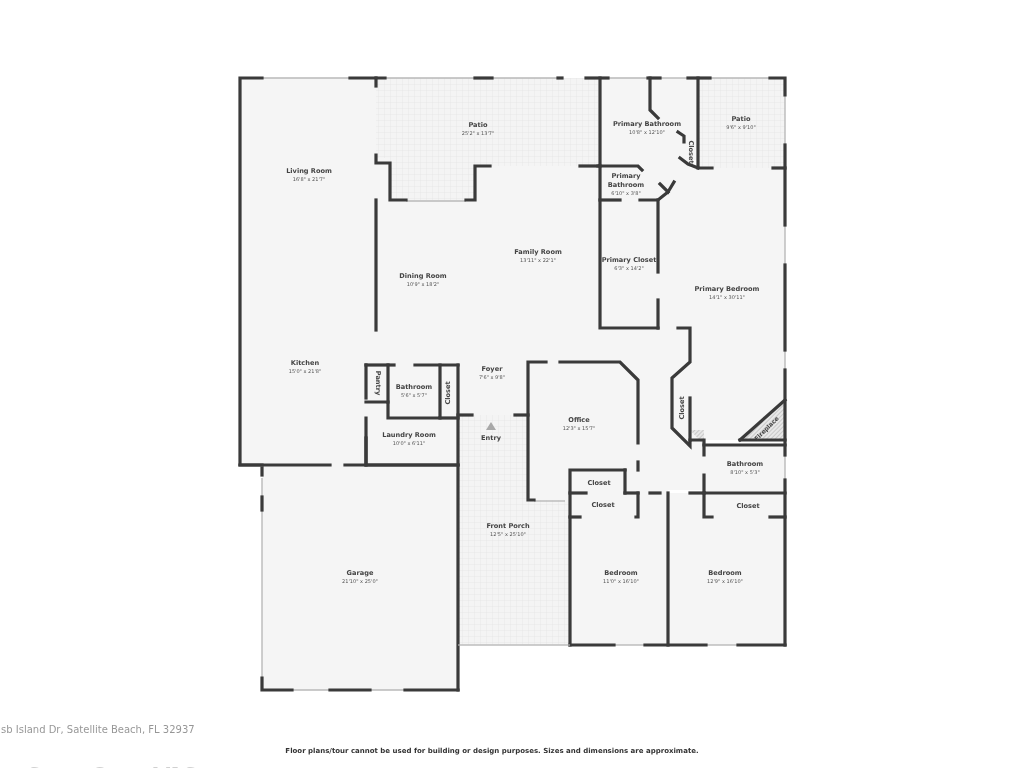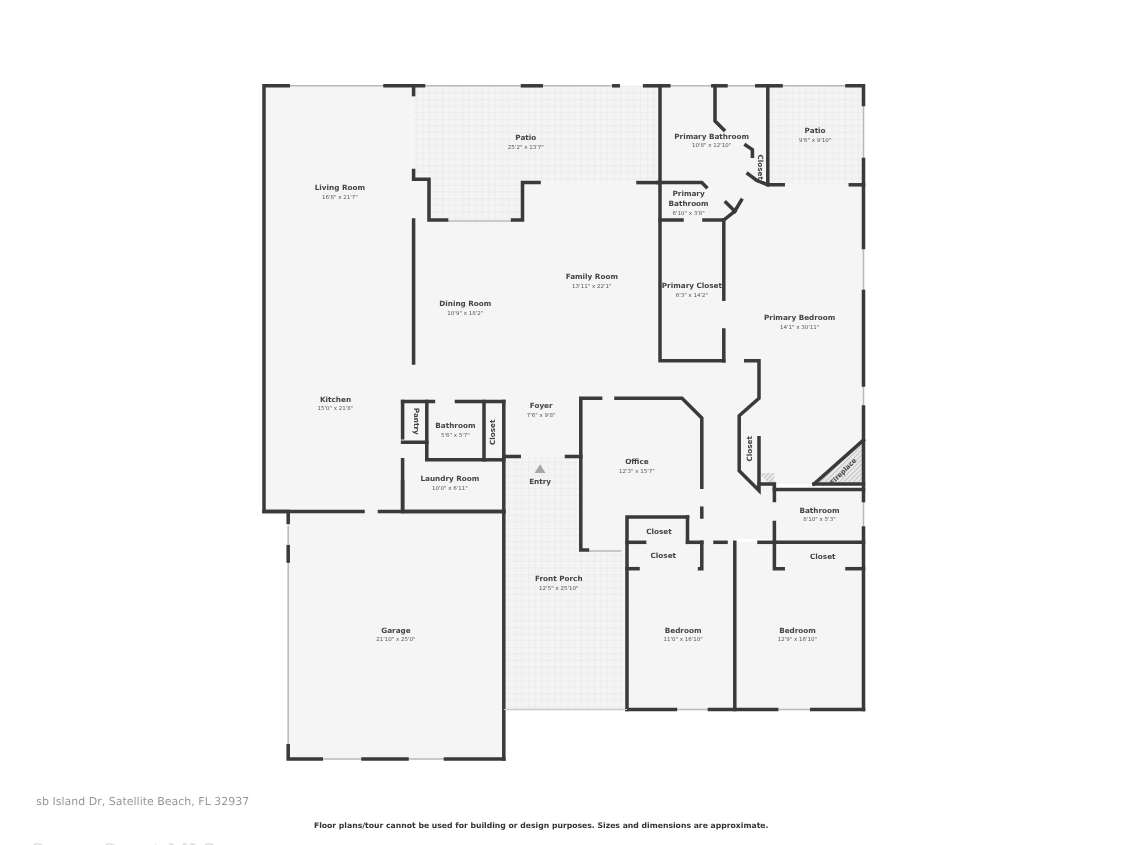--- a/index.html
+++ b/index.html
@@ -5,21 +5,21 @@
   html, body { margin:0; padding:0; background:#ffffff; }
   body { width:1024px; height:768px; position:relative; overflow:hidden; font-family:"DejaVu Sans", sans-serif; }
   svg.plan { position:absolute; left:0; top:0; }
   .room-name { font-family:"DejaVu Sans", sans-serif; font-size:6.6px; fill:#444; font-weight:bold; text-anchor:middle; }
   .room-dim { font-family:"DejaVu Sans", sans-serif; font-size:5px; fill:#555; text-anchor:middle; }
   .wall { stroke:#3a3a3a; stroke-width:3.2; fill:none; stroke-linecap:square; }
   .thinwall { stroke:#cfcfcf; stroke-width:1; fill:none; }
   .window { stroke:#b9b9b9; stroke-width:1.4; fill:none; }
   .disclaimer { position:absolute; left:0; width:984px; top:747px; text-align:center; font-size:7px; color:#333; font-weight:bold; }
   .watermark { position:absolute; left:0; top:764px; font-family:"DejaVu Serif", serif; font-size:18px; color:rgba(170,170,170,0.55); letter-spacing:0.5px;margin-left:28px; }
-  .watermark-addr { position:absolute; left:16px; top:724px; font-size:10px; color:rgba(80,80,80,0.6);padding-left:17px; }
+  .watermark-addr { position:absolute; left:1px; top:724px; font-size:10px; color:rgba(80,80,80,0.6); }
 </style>
 </head>
 <body>
 
 <svg class="plan" width="1024" height="768" viewBox="0 0 1024 768" xmlns="http://www.w3.org/2000/svg">
   <defs>
     <pattern id="tile" width="6" height="6" patternUnits="userSpaceOnUse">
       <rect width="6" height="6" fill="#f4f4f4"></rect>
       <path d="M0 0 H6 M0 0 V6" stroke="#e2e2e2" stroke-width="0.7"></path>
     </pattern>

